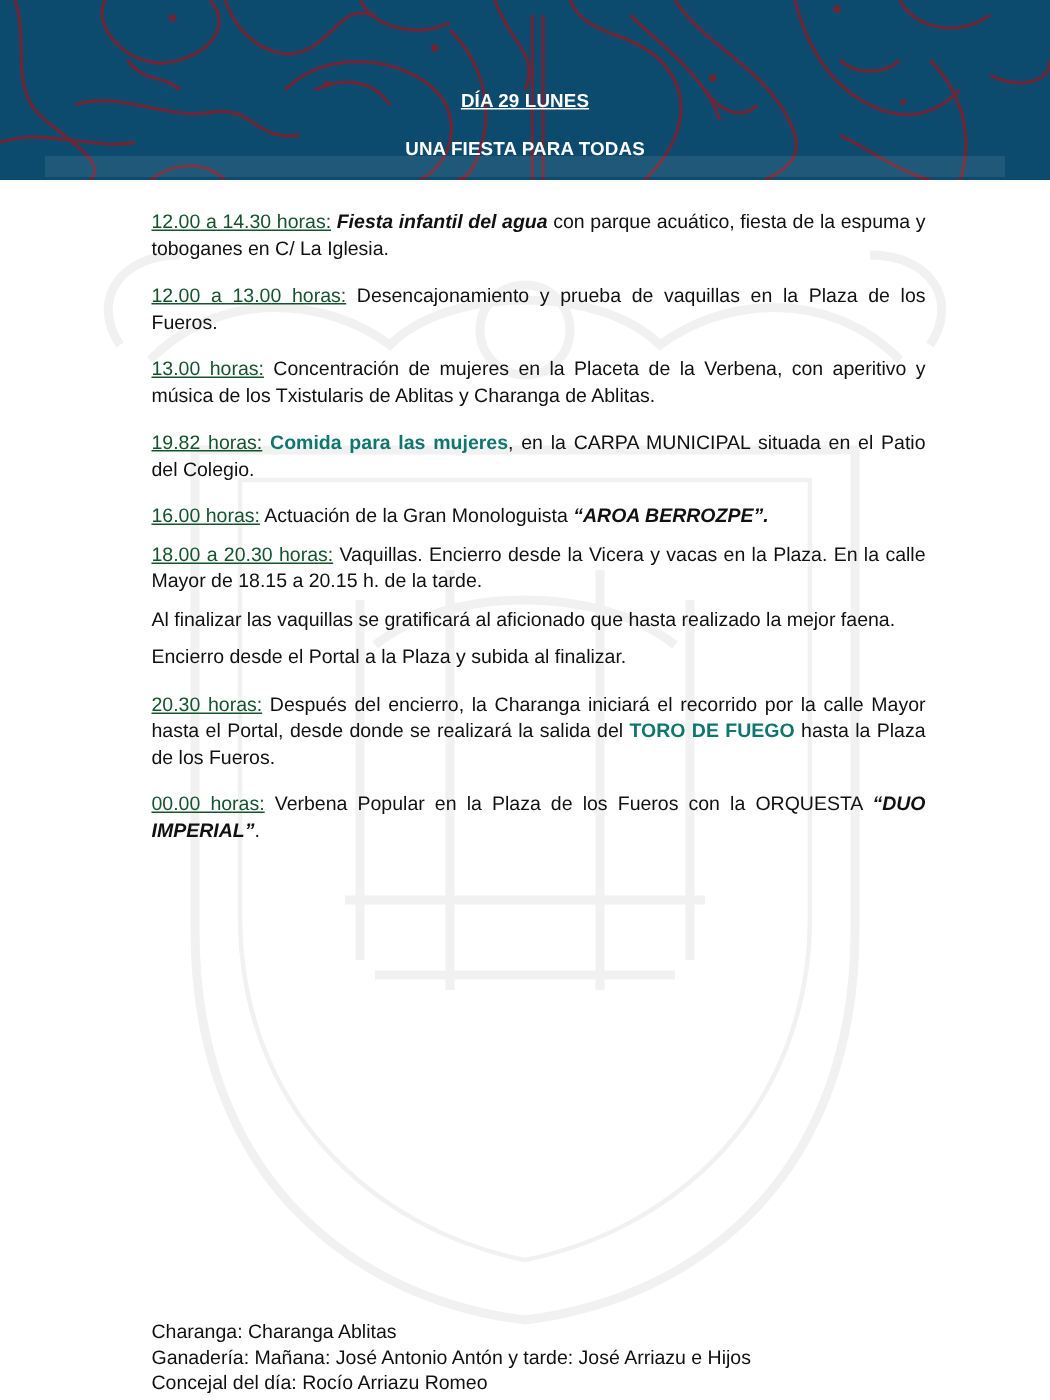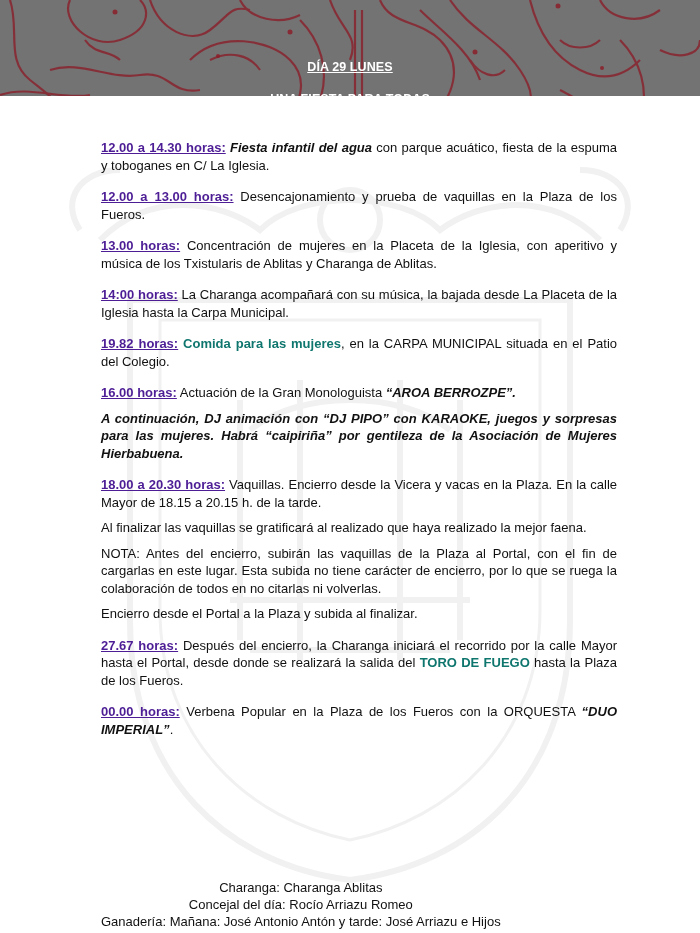--- a/index.html
+++ b/index.html
@@ -3,47 +3,47 @@
   <meta charset="utf-8">
   <style>
     html, body { margin: 0; padding: 0; }
     body {
       width: 700px; height: 933px; position: relative; overflow: hidden;
       background: #ffffff;
       font-family: "Liberation Sans", sans-serif;
       color: #111;
     }
     .banner {
-      position: absolute; left: 0; top: 0; width: 700px; height: 96px;
-      background: #737373; overflow: hidden;
+      position: absolute; left: 0; top: 0; width: 700px; height: 120px;
+      background: #0c4a6e; overflow: hidden;
     }
     .banner svg.doodle { position: absolute; left: 0; top: 0; }
     .banner-strip {
       position: absolute; left: 30px; top: 104px; width: 640px; height: 14px;
       background: rgba(255,255,255,0.08);
     }
     .banner-title {
       position: absolute; left: 0; width: 700px; text-align: center;
       color: #fff; font-weight: bold; font-size: 12.5px; letter-spacing: 0.1px;
     }
     .t1 { top: 60px; text-decoration: underline; }
     .t2 { top: 92px; }
     .watermark { position: absolute; left: 0; top: 120px; }
     .content {
       position: absolute; left: 101px; top: 139px; width: 516px;
       font-size: 13px; line-height: 17.5px; text-align: justify;
     }
     .p { margin: 0 0 14px 0; }
     .p.tight { margin-bottom: 8px; }
-    .time { color: #4c1d95; font-weight: bold; text-decoration: underline; }
+    .time { color: #14532d; font-weight: normal; text-decoration: underline; }
     .b { font-weight: bold; font-style: italic; }
     .red-b { color: #0f766e; font-weight: bold; }
     .footer {
       position: absolute; left: 101px; top: 879px;
-      font-size: 13px; line-height: 17px; text-align: center;
+      font-size: 13px; line-height: 17px;
     }
   </style>
 </head>
 <body>
 
 <div class="banner">
   <svg class="doodle" width="700" height="120" viewBox="0 0 700 120">
     <g fill="none" stroke="#8c1a26" stroke-width="2.2" opacity="0.75">
       <path d="M10 0 C20 30 5 60 30 80 S70 110 60 120"></path>
       <path d="M70 0 C60 20 90 50 120 40 S150 10 140 0"></path>
@@ -99,43 +99,38 @@
 
 <div class="content">
   <p class="p">
     <span class="time">12.00 a 14.30 horas:</span>
     <span class="b">Fiesta infantil del agua</span><span> con parque acuático, fiesta de la espuma y toboganes en C/ La Iglesia.</span>
   </p>
   <p class="p">
     <span class="time">12.00 a 13.00 horas:</span><span> Desencajonamiento y prueba de vaquillas en la Plaza de los Fueros.</span>
   </p>
   <p class="p">
-    <span class="time">13.00 horas:</span><span> Concentración de mujeres en la Placeta de la Iglesia, con aperitivo y música de los Txistularis de Ablitas y Charanga de Ablitas.</span>
-  </p>
-  <p class="p">
-    <span class="time">14:00 horas:</span><span> La Charanga acompañará con su música, la bajada desde La Placeta de la Iglesia hasta la Carpa Municipal.</span>
+    <span class="time">13.00 horas:</span><span> Concentración de mujeres en la Placeta de la Verbena, con aperitivo y música de los Txistularis de Ablitas y Charanga de Ablitas.</span>
   </p>
   <p class="p">
     <span class="time">19.82 horas:</span><span class="red-b"> Comida para las mujeres</span><span>, en la CARPA MUNICIPAL situada en el Patio del Colegio.</span>
   </p>
   <p class="p tight">
     <span class="time">16.00 horas:</span><span> Actuación de la Gran Monologuista </span><span class="b">“AROA BERROZPE”.</span>
   </p>
-  <p class="p b">A continuación, DJ animación con “DJ PIPO” con KARAOKE, juegos y sorpresas para las mujeres.  Habrá “caipiriña” por gentileza de la Asociación de Mujeres Hierbabuena.</p>
   <p class="p tight">
     <span class="time">18.00 a 20.30 horas:</span><span> Vaquillas. Encierro desde la Vicera y vacas en la Plaza. En la calle Mayor de 18.15 a 20.15 h. de la tarde.</span>
   </p>
-  <p class="p tight">Al finalizar las vaquillas se gratificará al realizado que haya realizado la mejor faena.</p>
-  <p class="p tight">NOTA: Antes del encierro, subirán las vaquillas de la Plaza al Portal, con el fin de cargarlas en este lugar. Esta subida no tiene carácter de encierro, por lo que se ruega la colaboración de todos en no citarlas ni volverlas.</p>
+  <p class="p tight">Al finalizar las vaquillas se gratificará al aficionado que hasta realizado la mejor faena.</p>
   <p class="p">Encierro desde el Portal a la Plaza y subida al finalizar.</p>
   <p class="p">
-    <span class="time">27.67 horas:</span><span> Después del encierro, la Charanga iniciará el recorrido por la calle Mayor hasta el Portal, desde donde se realizará la salida del </span><span class="red-b">TORO DE FUEGO</span><span> hasta la Plaza de los Fueros.</span>
+    <span class="time">20.30 horas:</span><span> Después del encierro, la Charanga iniciará el recorrido por la calle Mayor hasta el Portal, desde donde se realizará la salida del </span><span class="red-b">TORO DE FUEGO</span><span> hasta la Plaza de los Fueros.</span>
   </p>
   <p class="p">
     <span class="time">00.00 horas:</span><span> Verbena Popular en la Plaza de los Fueros con la ORQUESTA </span><span class="b">“DUO IMPERIAL”</span><span>.</span>
   </p>
 </div>
 
 <div class="footer">
   <div>Charanga: Charanga Ablitas</div>
+  <div>Ganadería: Mañana: José Antonio Antón y tarde: José Arriazu e Hijos</div>
   <div>Concejal del día: Rocío Arriazu Romeo</div>
-  <div>Ganadería: Mañana: José Antonio Antón y tarde: José Arriazu e Hijos</div>
 </div>
 
 </body></html>

